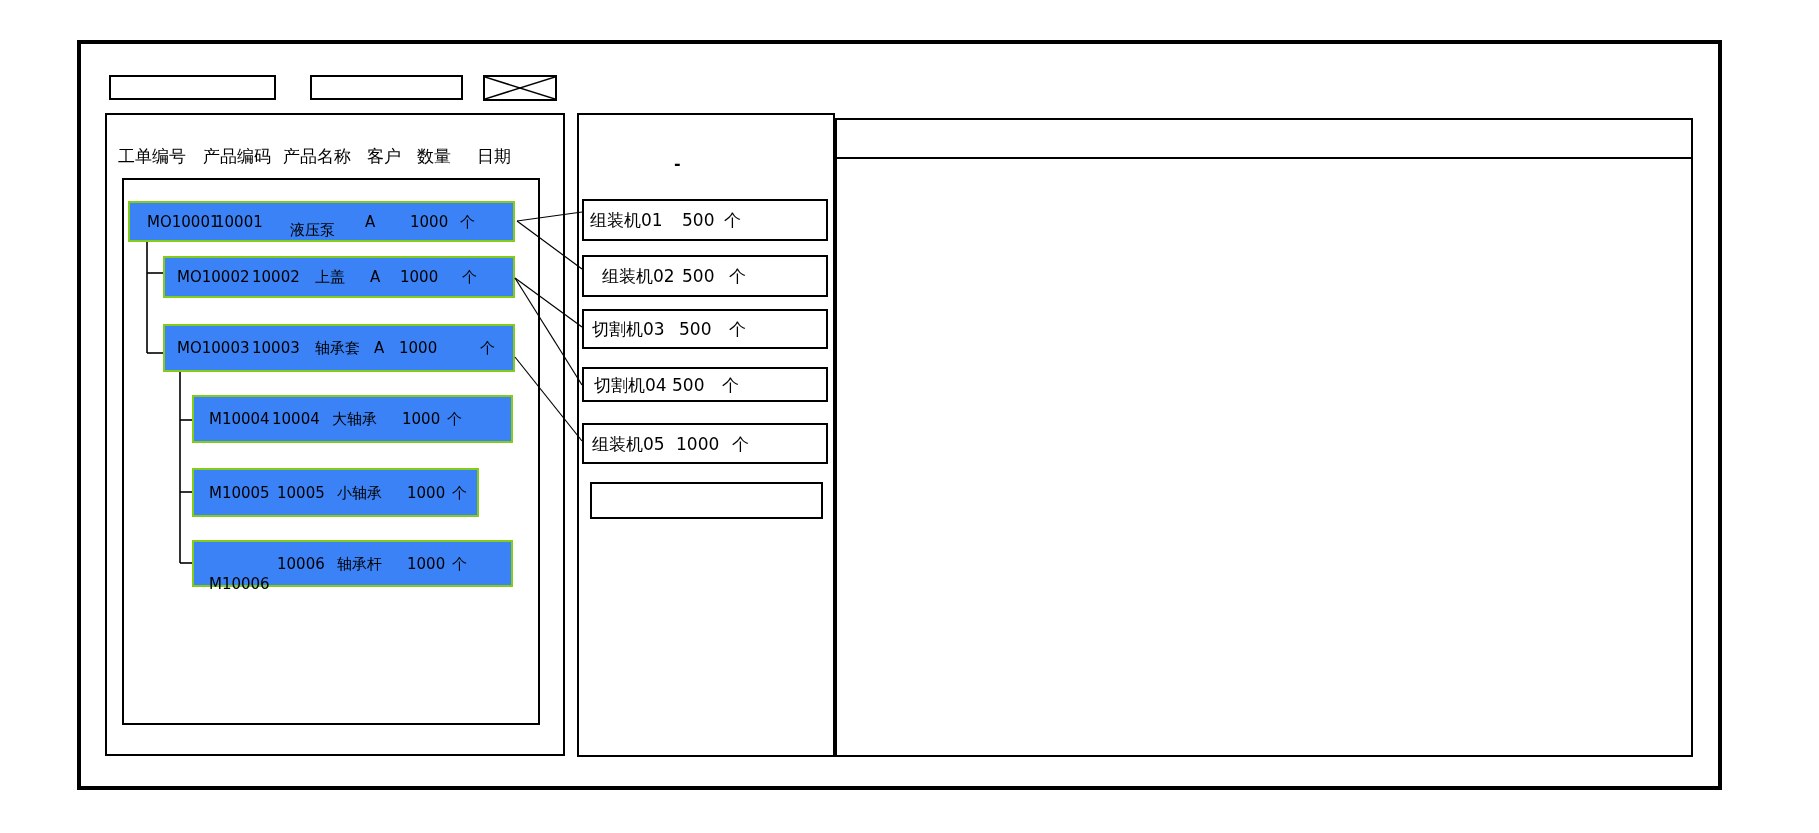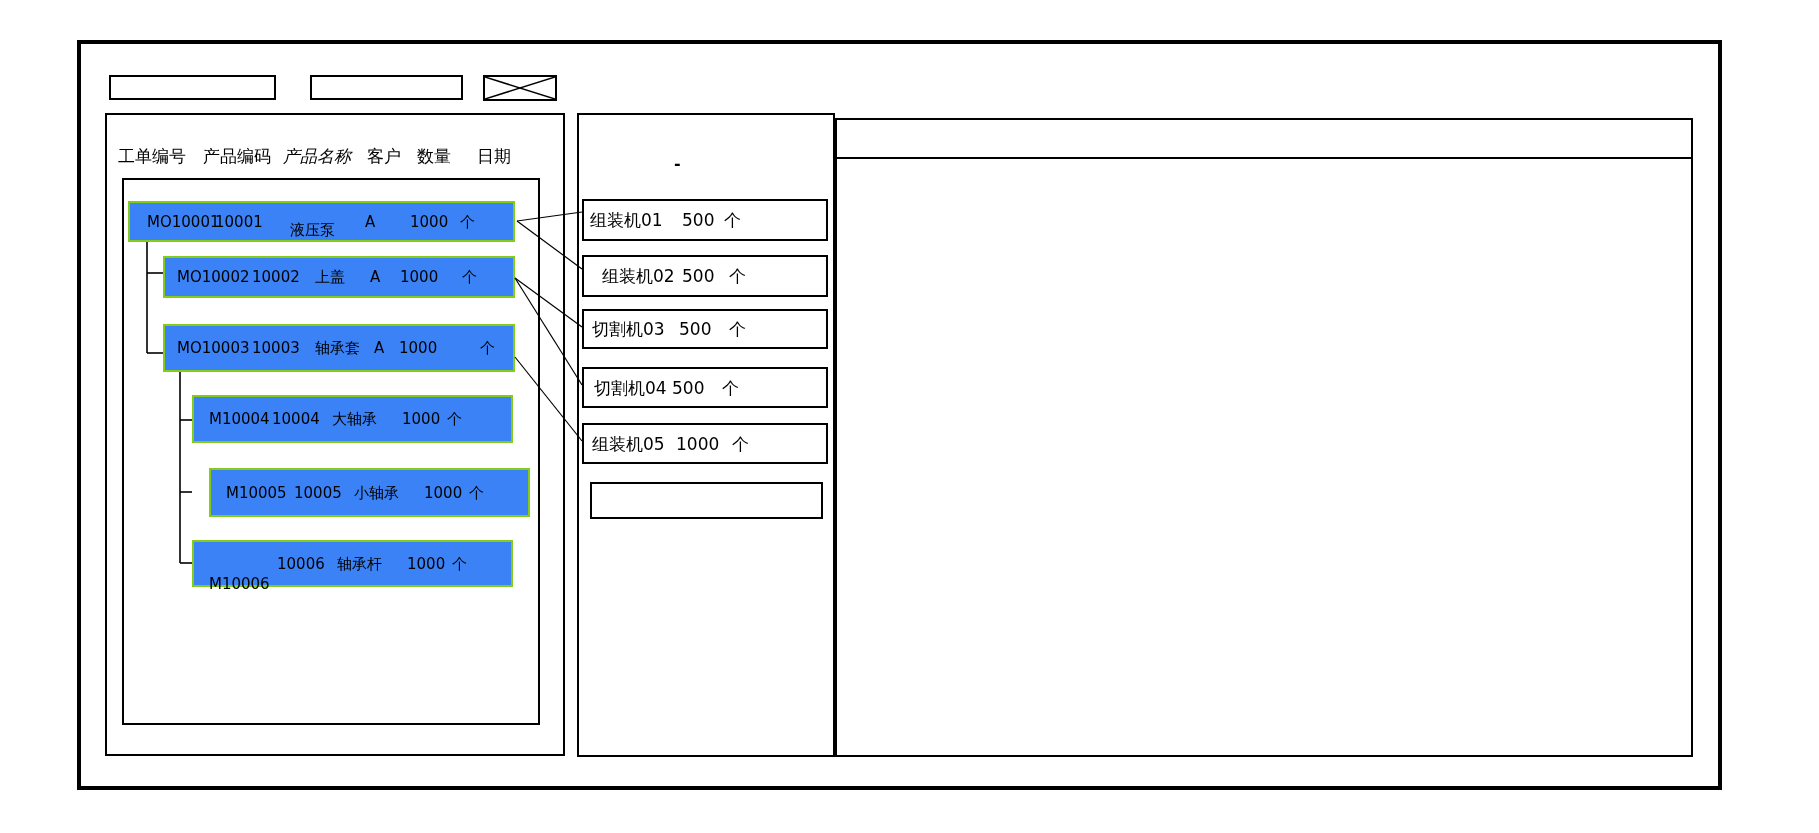--- a/index.html
+++ b/index.html
@@ -33,21 +33,21 @@
   <svg width="70" height="22" viewBox="0 0 70 22" style="display:block;">
     <line x1="0" y1="0" x2="70" y2="22" stroke="#000" stroke-width="1.5"></line>
     <line x1="70" y1="0" x2="0" y2="22" stroke="#000" stroke-width="1.5"></line>
   </svg>
 </div>
 
 <div class="abs panel" style="left:105px;top:113px;width:460px;height:643px;"></div>
 
 <span class="col-label" style="left:118px;top:145px;">工单编号</span>
 <span class="col-label" style="left:203px;top:145px;">产品编码</span>
-<span class="col-label" style="left:283px;top:145px;font-style:italic;">产品名称</span>
+<span class="col-label" style="left:283px;top:145px;">产品名称</span>
 <span class="col-label" style="left:367px;top:145px;">客户</span>
 <span class="col-label" style="left:417px;top:145px;">数量</span>
 <span class="col-label" style="left:477px;top:145px;">日期</span>
 
 <div class="abs thinbox" style="left:122px;top:178px;width:418px;height:547px;"></div>
 
 <div class="abs order-box" style="left:128px;top:201px;width:387px;height:41px;">
   <span style="left:17px;">MO10001</span>
   <span style="left:85px;">10001</span>
   <span style="left:160px;margin-top:8px;">液压泵</span>
@@ -71,21 +71,21 @@
   <span style="left:234px;">1000</span>
   <span style="left:315px;">个</span>
 </div>
 <div class="abs order-box" style="left:192px;top:395px;width:321px;height:48px;">
   <span style="left:15px;">M10004</span>
   <span style="left:78px;">10004</span>
   <span style="left:138px;">大轴承</span>
   <span style="left:208px;">1000</span>
   <span style="left:253px;">个</span>
 </div>
-<div class="abs order-box" style="left:192px;top:468px;width:321px;height:49px;margin-left:17px;">
+<div class="abs order-box" style="left:192px;top:468px;width:287px;height:49px;">
   <span style="left:15px;">M10005</span>
   <span style="left:83px;">10005</span>
   <span style="left:143px;">小轴承</span>
   <span style="left:213px;">1000</span>
   <span style="left:258px;">个</span>
 </div>
 <div class="abs order-box" style="left:192px;top:540px;width:321px;height:47px;">
   <span style="left:15px;margin-top:20px;">M10006</span>
   <span style="left:83px;">10006</span>
   <span style="left:143px;">轴承杆</span>
@@ -104,21 +104,21 @@
 <div class="abs machine-box" style="left:582px;top:255px;width:246px;height:42px;">
   <span style="left:18px;">组装机02</span>
   <span style="left:98px;">500</span>
   <span style="left:145px;">个</span>
 </div>
 <div class="abs machine-box" style="left:582px;top:309px;width:246px;height:40px;">
   <span style="left:8px;">切割机03</span>
   <span style="left:95px;">500</span>
   <span style="left:145px;">个</span>
 </div>
-<div class="abs machine-box" style="left:582px;top:367px;width:246px;height:41px;">
+<div class="abs machine-box" style="left:582px;top:367px;width:246px;height:35px;">
   <span style="left:10px;">切割机04</span>
   <span style="left:88px;">500</span>
   <span style="left:138px;">个</span>
 </div>
 <div class="abs machine-box" style="left:582px;top:423px;width:246px;height:41px;">
   <span style="left:8px;">组装机05</span>
   <span style="left:92px;">1000</span>
   <span style="left:148px;">个</span>
 </div>
 <div class="abs machine-box" style="left:590px;top:482px;width:233px;height:37px;"></div>

